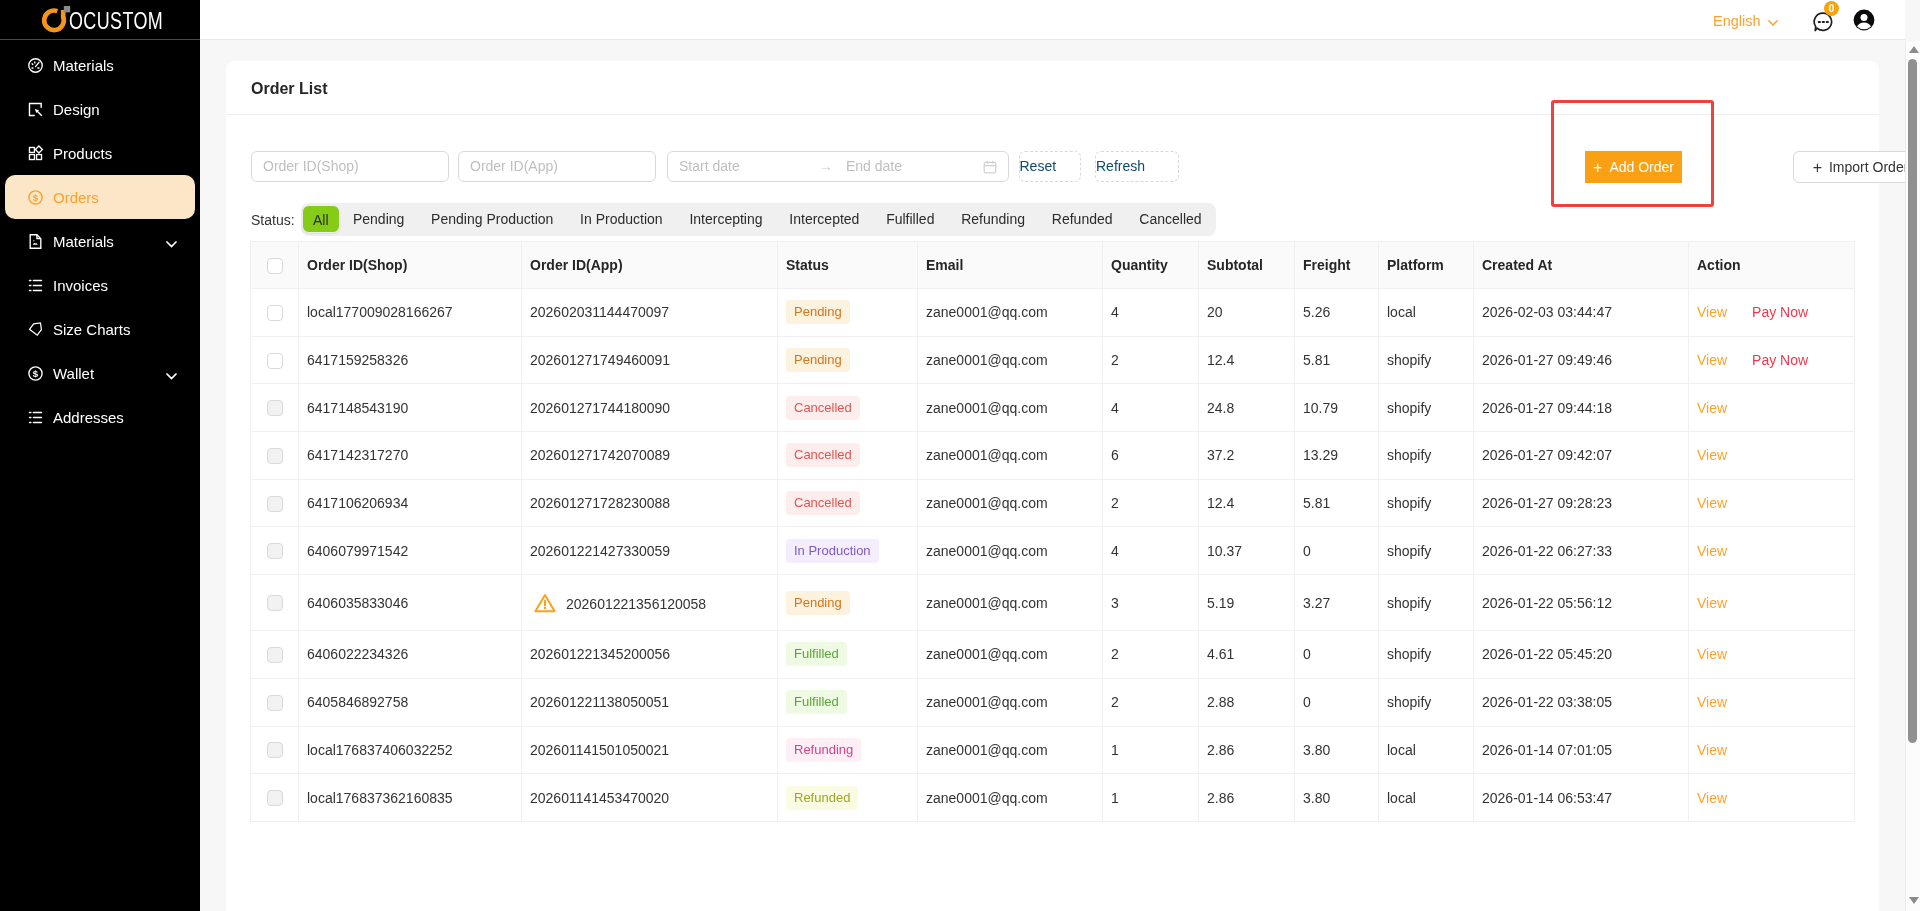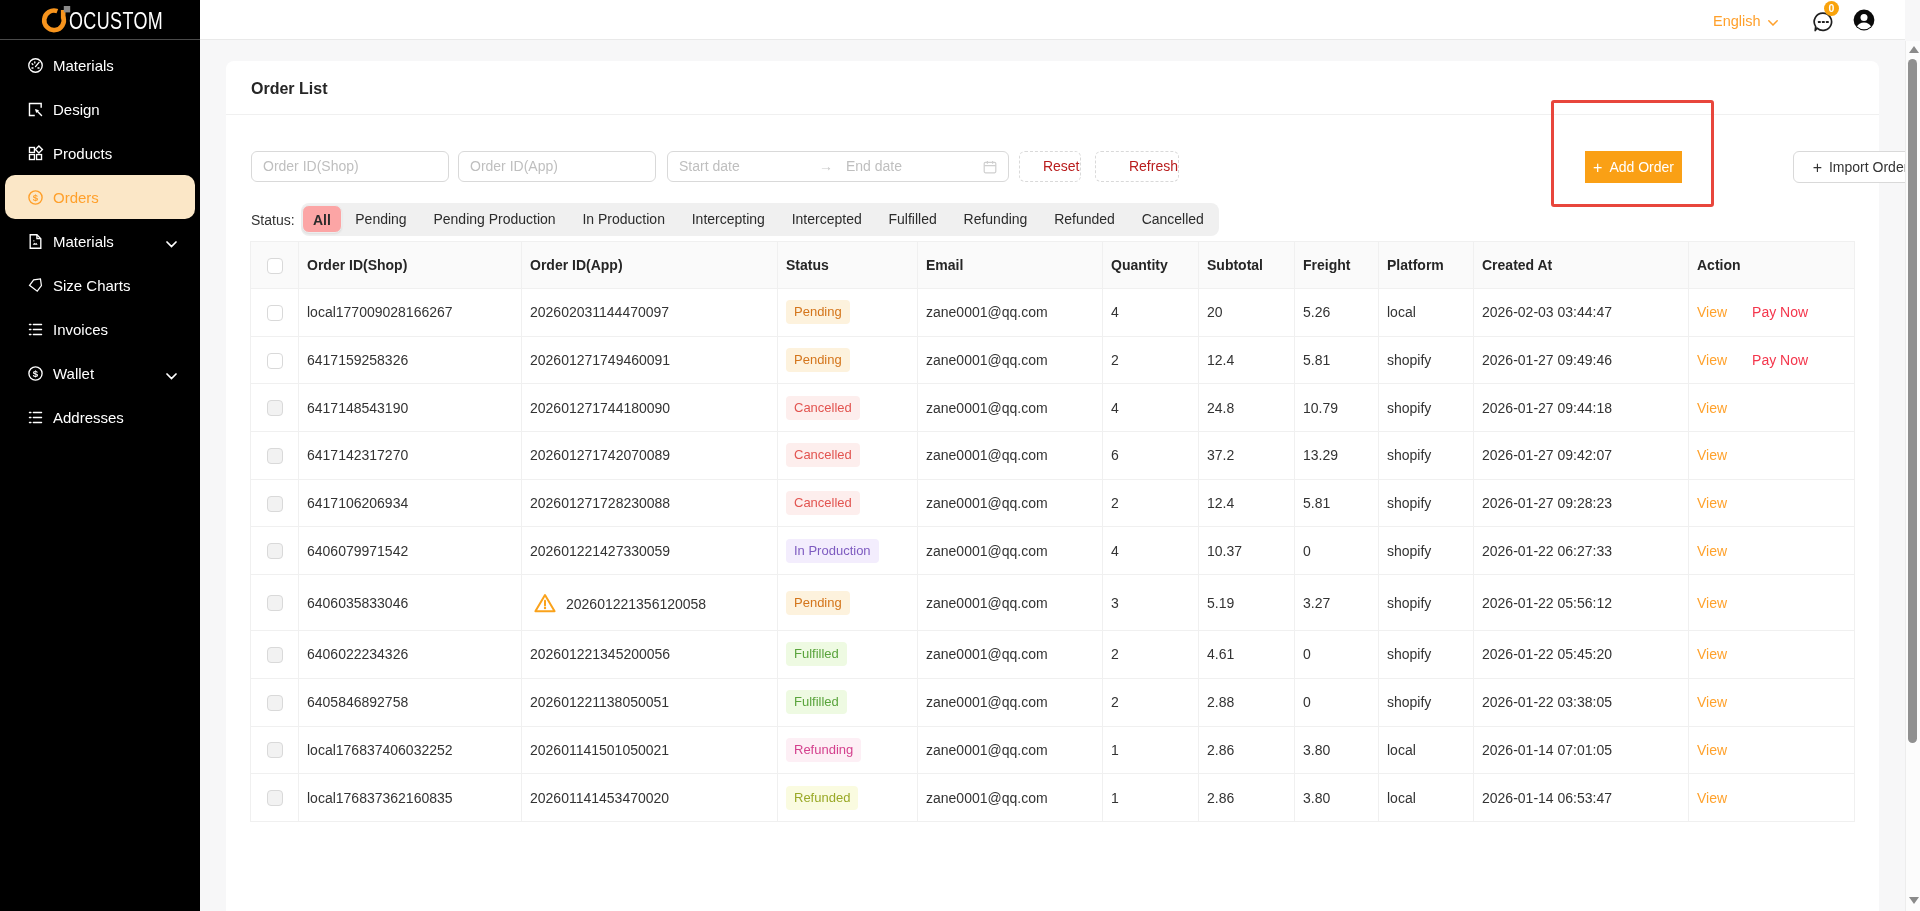--- a/index.html
+++ b/index.html
@@ -33,29 +33,29 @@
 .sb-up { position:absolute; left:3px; top:5px; width:0; height:0; border-left:5px solid transparent; border-right:5px solid transparent; border-bottom:7px solid #8a8a8a; }
 .sb-dn { position:absolute; left:3px; top:856px; width:0; height:0; border-left:5px solid transparent; border-right:5px solid transparent; border-top:7px solid #8a8a8a; }
 
 
 .card { position:absolute; left:226px; top:61px; width:1653px; height:900px; background:#fff; border-radius:8px 8px 0 0; }
 .card-h { height:54px; border-bottom:1px solid #f0f0f0; position:relative; }
 .card-h .t { position:absolute; left:25px; top:19px; font-size:16px; font-weight:bold; color:#262626; }
 
 
 .inp { position:absolute; height:31px; border:1px solid #d9d9d9; border-radius:6px; background:#fff; color:#bfbfbf; font-size:14px; line-height:29px; padding-left:11px; }
-.btn-dash { position:absolute; height:31px; border:1px dashed #d9d9d9; border-radius:6px; background:#fff; color:#b91c1c; font-size:14px; text-align:right; line-height:29px; }
+.btn-dash { position:absolute; height:31px; border:1px dashed #d9d9d9; border-radius:6px; background:#fff; color:#0c4a6e; font-size:14px; text-align:left; line-height:29px; }
 .btn-add { position:absolute; left:1359px; top:90px; width:97px; height:32px; background:#faa015; border-radius:0; color:#fff; font-size:14px; text-align:center; line-height:32px; }
 .btn-imp { position:absolute; left:1567px; top:90px; width:135px; height:32px; background:#fff; border:1px solid #d9d9d9; border-radius:6px; color:#333; font-size:14px; text-align:center; line-height:30px; }
 
 
 .stlb { position:absolute; left:25px; top:151px; font-size:14px; color:#333; }
 .seg { position:absolute; left:74.7px; top:141.5px; height:33px; background:#f0f0f0; border-radius:8px; display:flex; align-items:center; padding:0 1.3px; }
 .seg .it { padding:0 13.4px; font-size:14px; color:#2b2b2b; line-height:28px; }
-.seg .it.sel { background:#fca5a5; border-radius:7px; padding:0 10px; height:28.3px; box-shadow:0 1px 2px rgba(0,0,0,0.08); border:1px solid #ededed;font-weight:bold; }
+.seg .it.sel { background:#84cc16; border-radius:7px; padding:0 10px; height:28.3px; box-shadow:0 1px 2px rgba(0,0,0,0.08); border:1px solid #ededed; }
 
 
 table { border-collapse:collapse; table-layout:fixed; position:absolute; left:24px; top:180px; width:1604px; }
 th, td { border:1px solid #f0f0f0; font-size:14px; padding:0 0 0 8px; overflow:hidden; white-space:nowrap; }
 th { background:#fafafa; font-weight:bold; color:#262626; text-align:left; height:47px; }
 td { height:47.7px; color:#333; }
 tr.wr td { height:56px; }
 .cbc { text-align:center; padding:0; }
 .cb { display:inline-block; width:16px; height:16px; border:1px solid #d9d9d9; border-radius:4px; background:#fff; vertical-align:middle; }
 .cb.dis { background:#f2f2f2; }
@@ -158,33 +158,33 @@
       </svg>
         </span>
         <span class="lb">Materials</span>
         <span class="chev">
       <svg width="11" height="7" viewBox="0 0 11 7" fill="none">
             <path d="M1 1 L5.5 5.5 L10 1" stroke="#fff" stroke-width="1.7" stroke-linecap="round"></path>
           </svg></span>
       </div>
     <div class="mi">
         <span class="ic">
+      <svg width="17" height="17" viewBox="0 0 24 24" fill="none" stroke="#fff" stroke-width="2">
+        <path d="M3.5 5 h2 M9 5 h11.5 M3.5 12 h2 M9 12 h11.5 M3.5 19 h2 M9 19 h11.5" stroke-linecap="round"></path>
+      </svg>
+        </span>
+        <span class="lb">Invoices</span>
+      </div>
+    <div class="mi">
+        <span class="ic">
       <svg width="17" height="17" viewBox="0 0 24 24" fill="none" stroke="#fff" stroke-width="1.9">
         <path d="M3 10.5 L10.5 3 H21 V13.5 L13.5 21 Z" transform="rotate(-8 12 12) scale(0.92) translate(1 1)"></path>
       </svg>
         </span>
         <span class="lb">Size Charts</span>
-      </div>
-    <div class="mi">
-        <span class="ic">
-      <svg width="17" height="17" viewBox="0 0 24 24" fill="none" stroke="#fff" stroke-width="2">
-        <path d="M3.5 5 h2 M9 5 h11.5 M3.5 12 h2 M9 12 h11.5 M3.5 19 h2 M9 19 h11.5" stroke-linecap="round"></path>
-      </svg>
-        </span>
-        <span class="lb">Invoices</span>
       </div>
     <div class="mi">
         <span class="ic">
       <svg width="17" height="17" viewBox="0 0 24 24" fill="none">
         <circle cx="12" cy="12" r="9.3" stroke="#fff" stroke-width="1.9"></circle>
         <text x="12" y="16.7" text-anchor="middle" font-size="13.5" font-weight="bold" fill="#fff" font-family="Liberation Sans, sans-serif">$</text>
       </svg>
         </span>
         <span class="lb">Wallet</span>
         <span class="chev">

